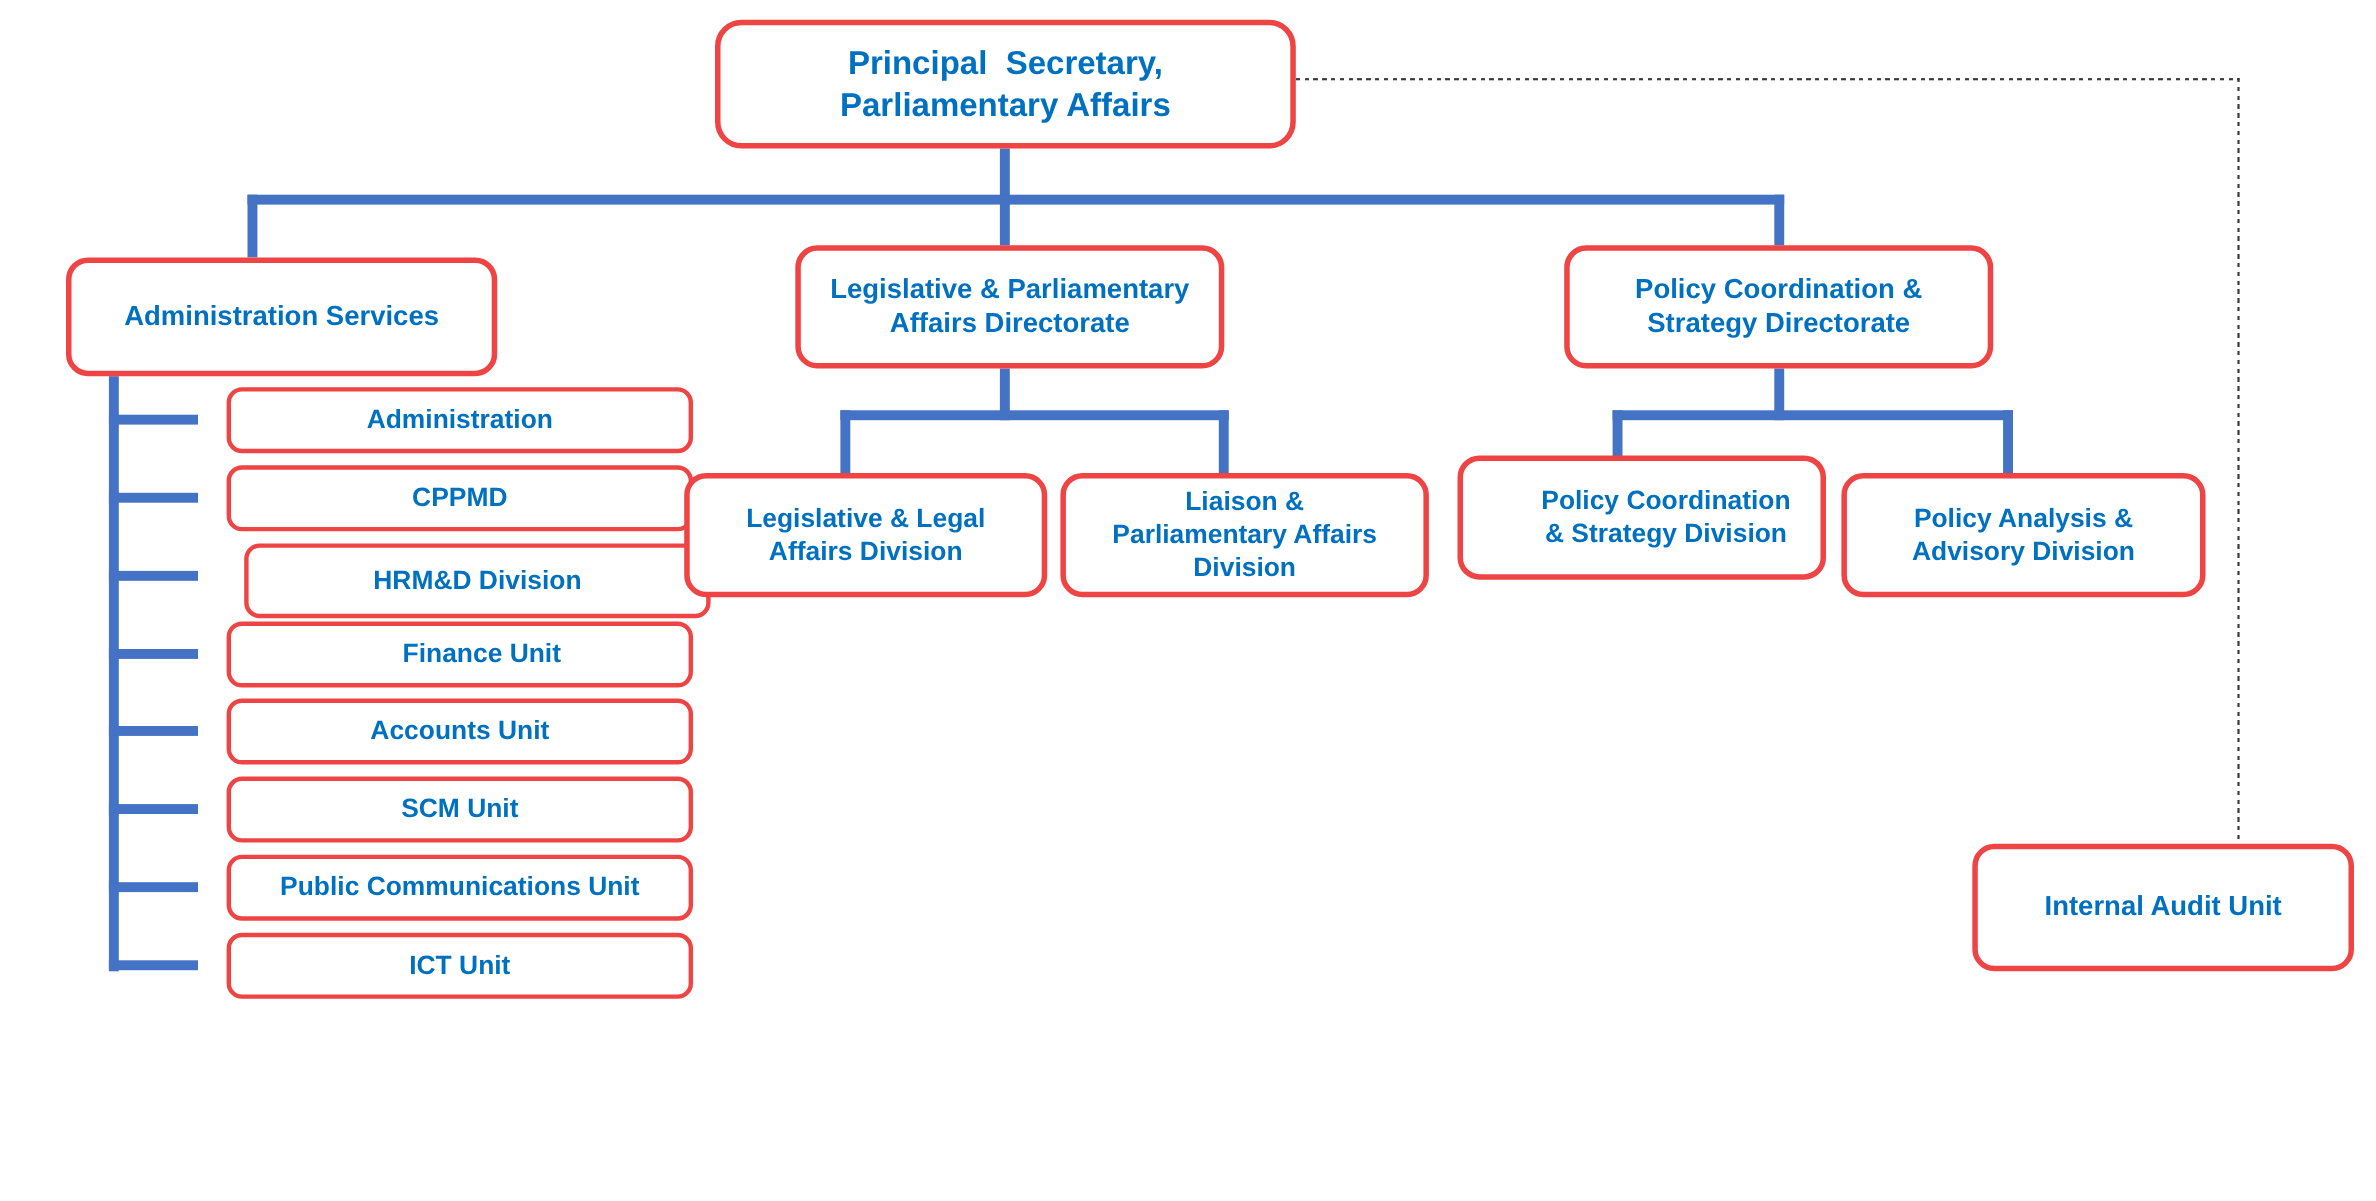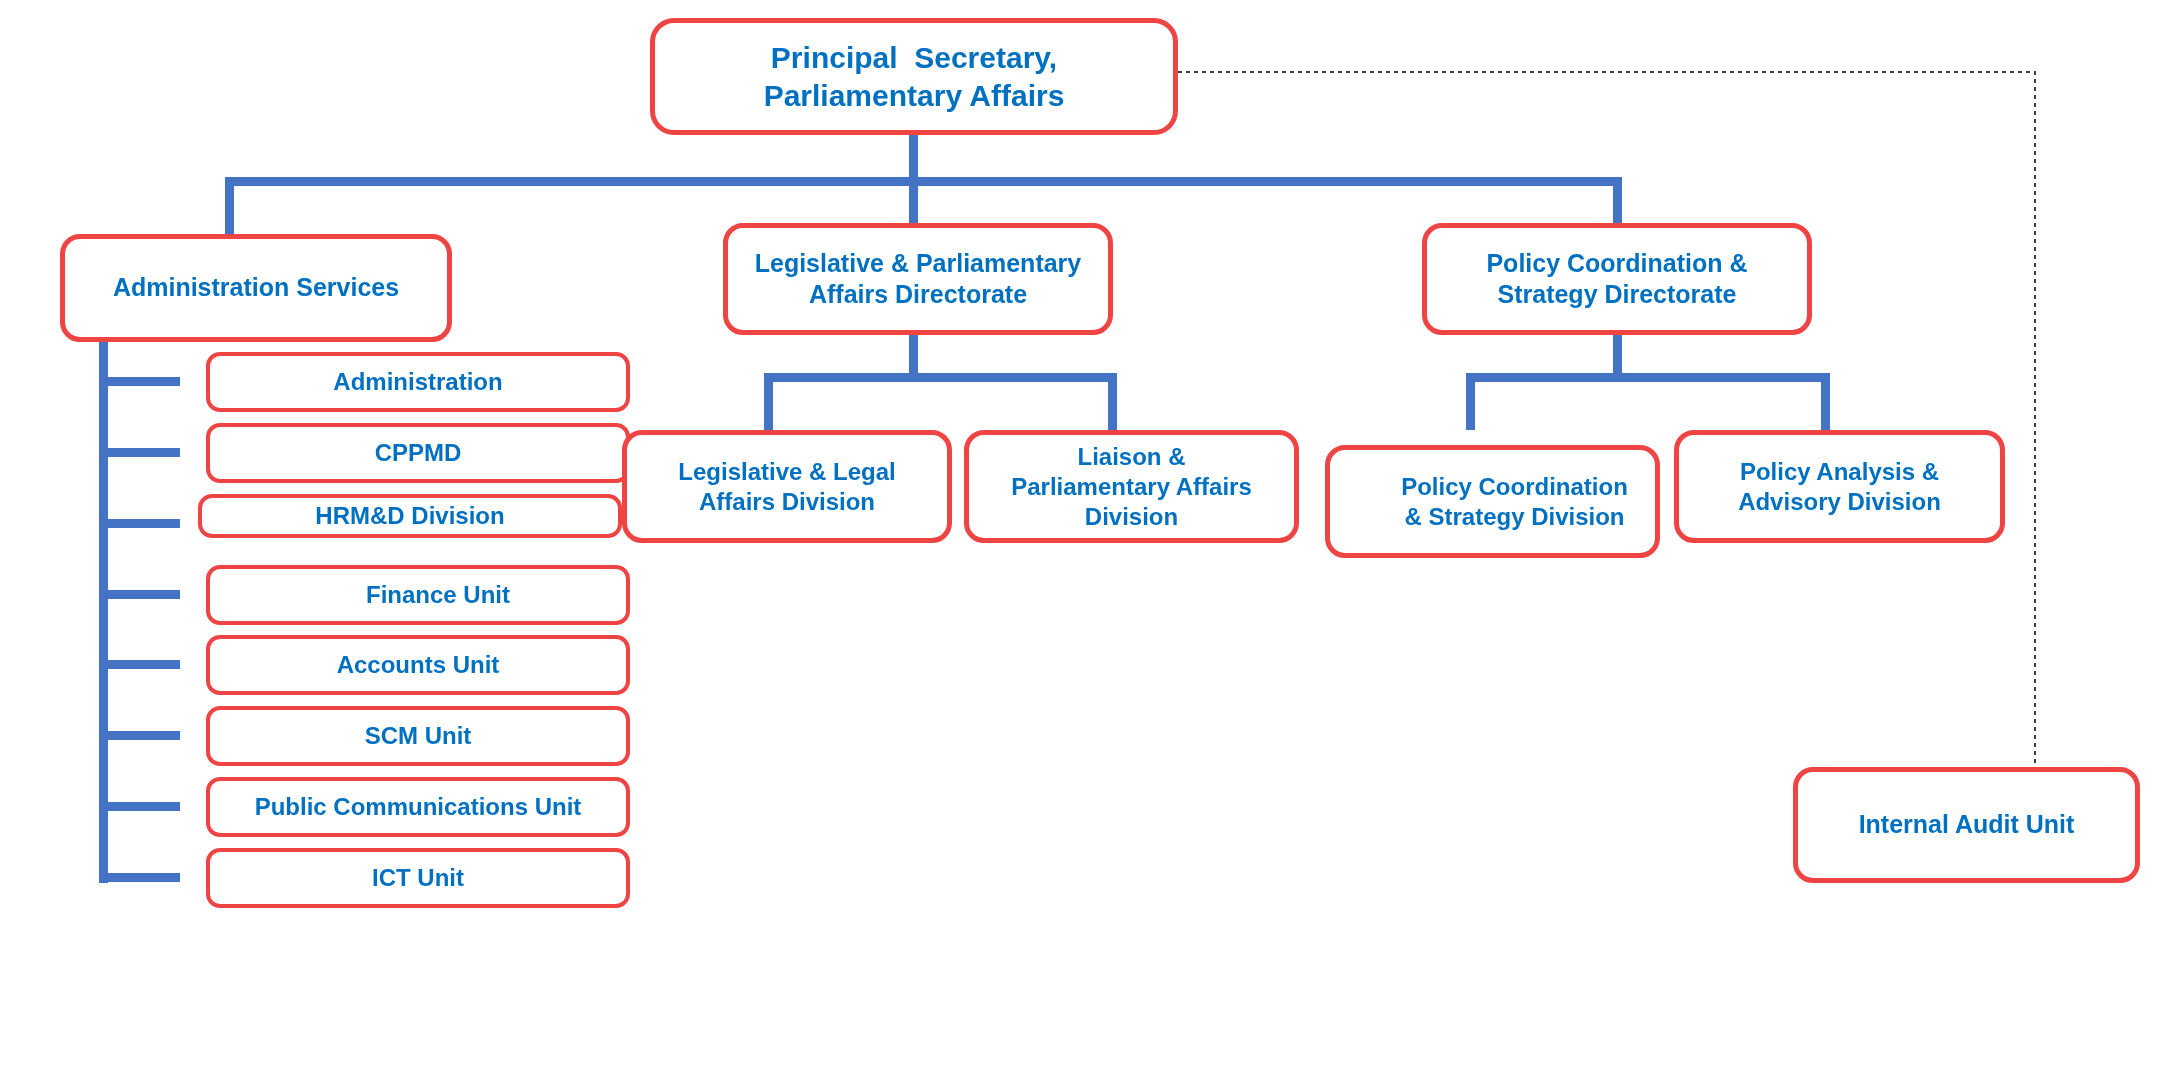--- a/index.html
+++ b/index.html
@@ -109,21 +109,21 @@
     <span class="lbl">Policy Coordination &amp;
 Strategy Directorate</span>
   </div>
 
   <div class="node unit f24" style="left:176px; top:352px; width:424px; height:60px;">
     <span class="lbl">Administration</span>
   </div>
   <div class="node unit f24" style="left:176px; top:423px; width:424px; height:60px;">
     <span class="lbl">CPPMD</span>
   </div>
-  <div class="node unit f24" style="left:168px; top:494px; width:424px; height:44px;">
+  <div class="node unit f24" style="left:192px; top:494px; width:424px; height:68px;">
     <span class="lbl">HRM&amp;D Division</span>
   </div>
   <div class="node unit f24" style="left:176px; top:565px; width:424px; height:60px;padding-left:40px;">
     <span class="lbl">Finance Unit</span>
   </div>
   <div class="node unit f24" style="left:176px; top:635px; width:424px; height:60px;">
     <span class="lbl">Accounts Unit</span>
   </div>
   <div class="node unit f24" style="left:176px; top:706px; width:424px; height:60px;">
     <span class="lbl">SCM Unit</span>
@@ -138,21 +138,21 @@
   <div class="node child f24" style="left:622px; top:430px; width:330px; height:113px;">
     <span class="lbl">Legislative &amp; Legal
 Affairs Division</span>
   </div>
   <div class="node child f24" style="left:964px; top:430px; width:335px; height:113px;">
     <span class="lbl">Liaison &amp;
 Parliamentary Affairs
 Division</span>
   </div>
 
-  <div class="node child f24" style="left:1325px; top:445px; width:335px; height:113px;padding-left:44px;">
+  <div class="node child f24" style="left:1325px; top:414px; width:335px; height:113px;padding-left:44px;">
     <span class="lbl">Policy Coordination
 &amp; Strategy Division</span>
   </div>
   <div class="node child f24" style="left:1674px; top:430px; width:331px; height:113px;">
     <span class="lbl">Policy Analysis &amp;
 Advisory Division</span>
   </div>
 
   <div class="node lv2 f25" style="left:1793px; top:767px; width:347px; height:116px;">
     <span class="lbl">Internal Audit Unit</span>

